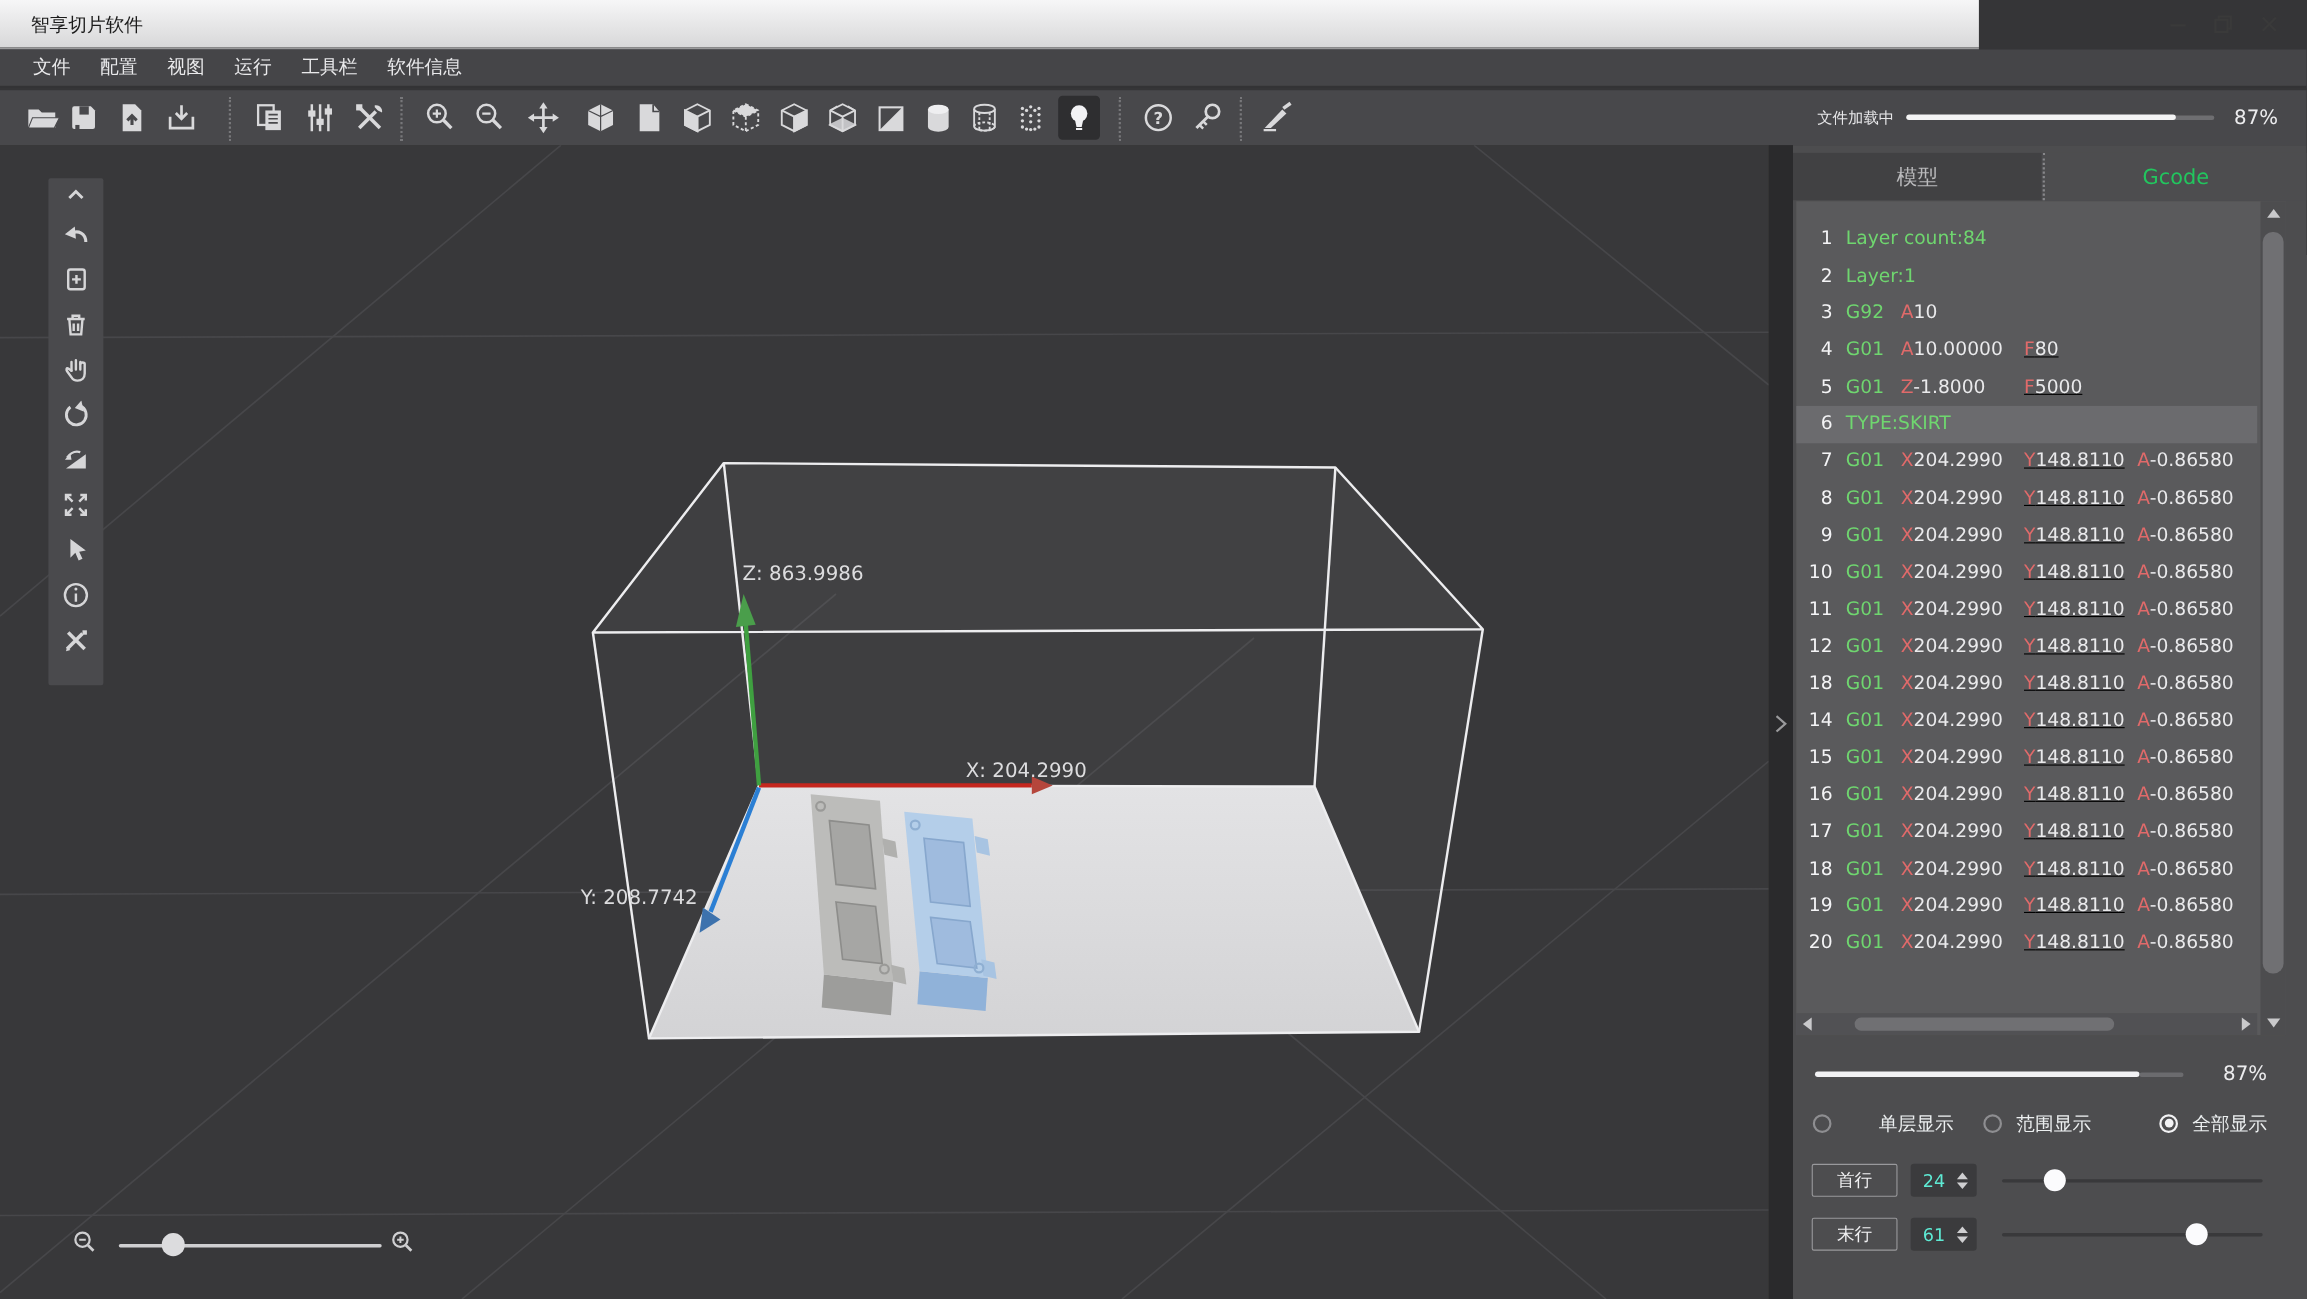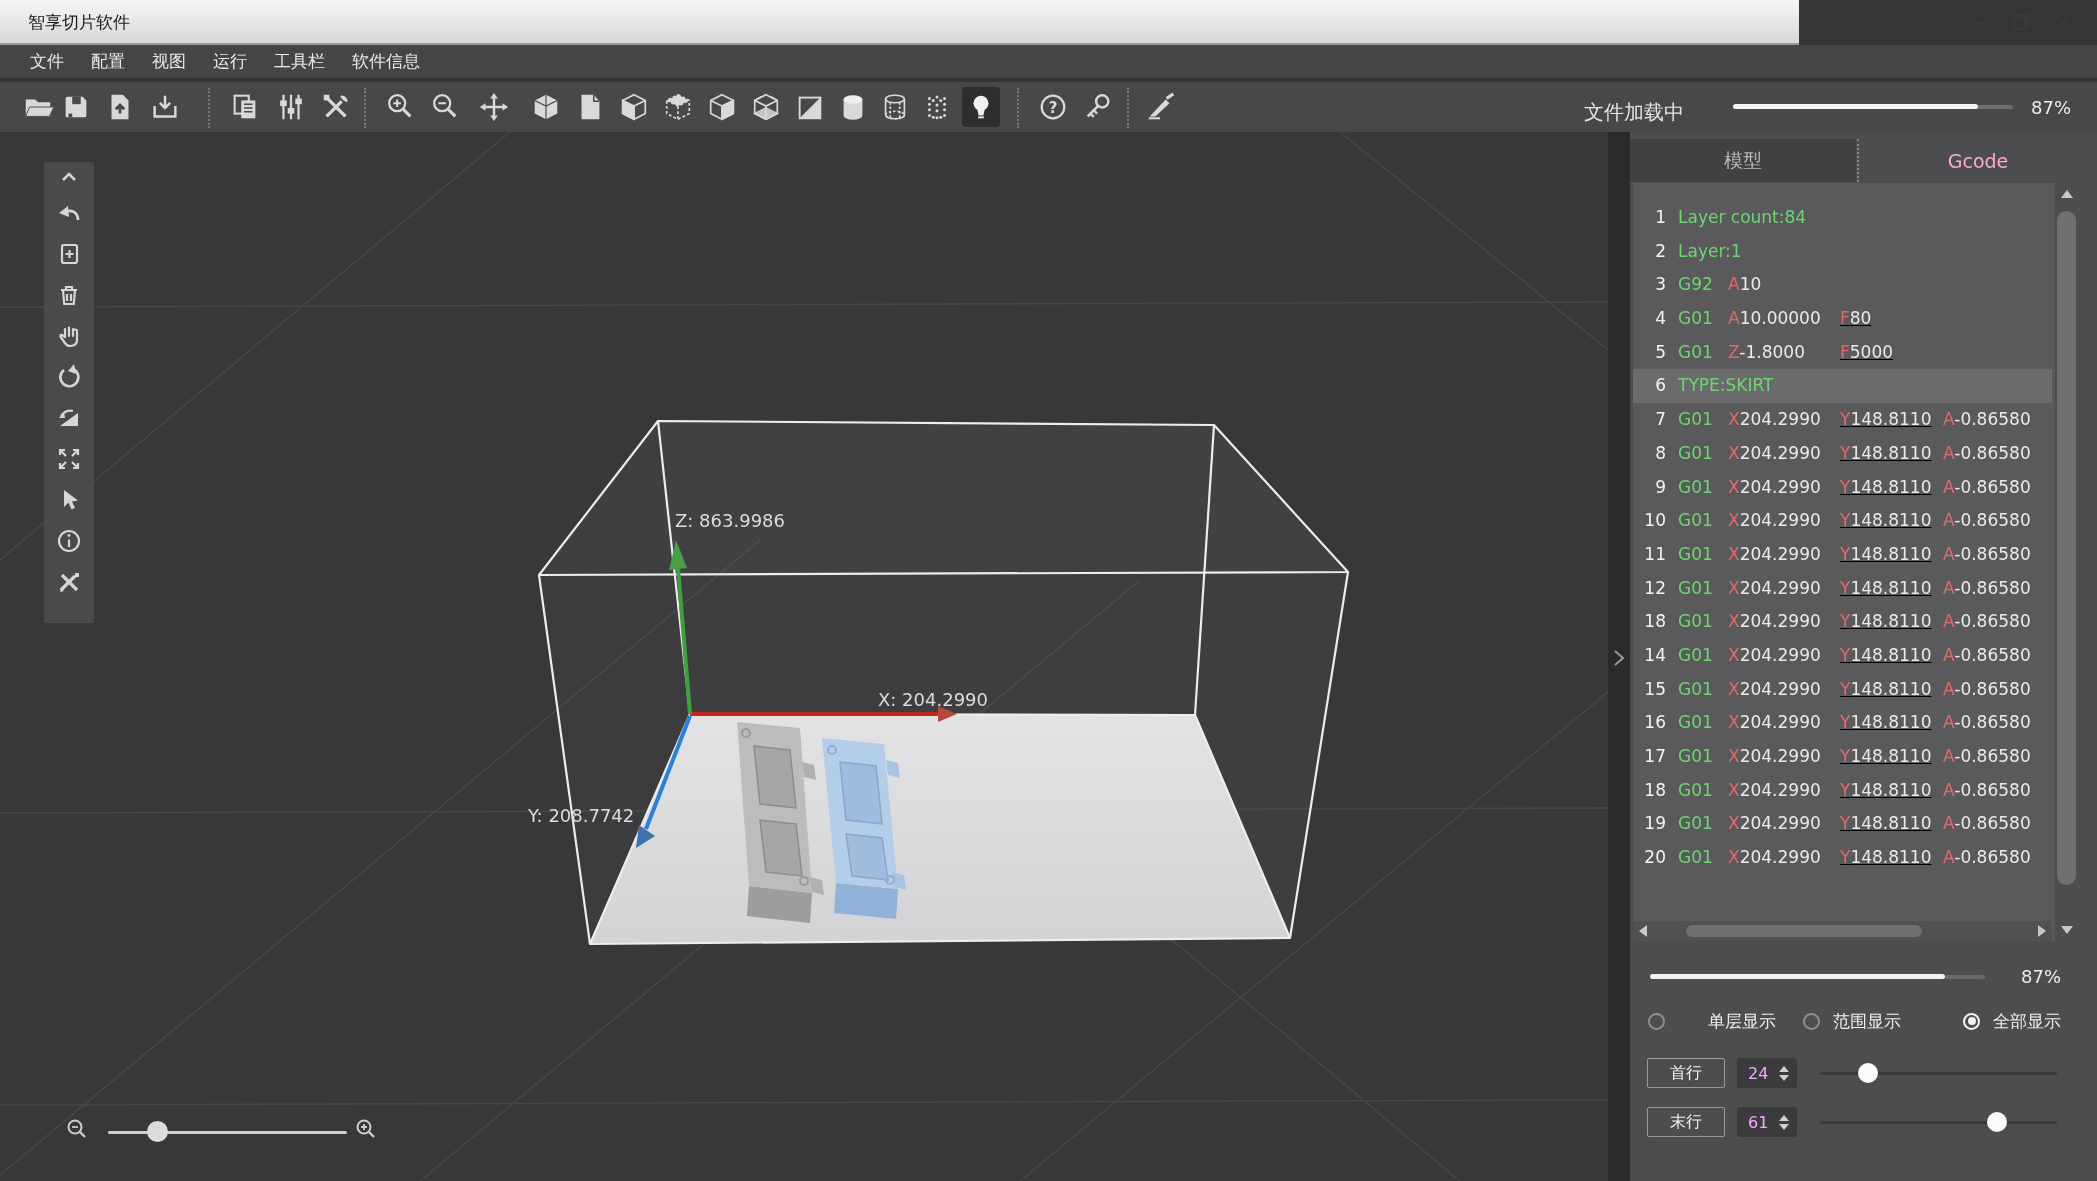--- a/index.html
+++ b/index.html
@@ -17,41 +17,41 @@
   
   #menubar{left:0;top:45px;width:2097px;height:35px;background:#454548;
     display:flex;align-items:center;padding-left:30px;gap:27px;box-sizing:border-box;
     border-bottom:2px solid #333335;}
   .menu-item{color:#e9e9eb;font-size:17px;line-height:35px;}
   
   #toolbar{left:0;top:82px;width:2097px;height:50px;background:#48484b;}
   .tbtn{top:90px;width:34px;height:34px;display:flex;align-items:center;justify-content:center;}
   .tbtn.active{background:#2e2e30;border-radius:4px;top:87px;height:40px;width:38px;}
   .tsep{top:88px;width:0;height:40px;border-left:2px dotted #77777a;}
-  #loading-label{left:1584px;top:99px;font-size:20px;color:#e6e6e8;}
+  #loading-label{left:1652px;top:99px;font-size:14px;color:#e6e6e8;}
   #loading-track{left:1733px;top:105px;width:280px;height:4px;background:#6e6e71;border-radius:2px;}
   #loading-fill{left:1733px;top:104px;width:245px;height:5px;background:#f4f4f5;border-radius:3px;}
   #loading-pct{left:2031px;top:97px;font-size:18px;color:#ececee;}
   
   #viewport{left:0;top:132px;width:1608px;height:1049px;background:#38383a;}
   #collapse-strip{left:1608px;top:132px;width:22px;height:1049px;background:#2a2a2c;}
   #collapse-chevron{left:1611px;top:648px;}
   
   #left-toolbar{left:44px;top:162px;width:50px;height:461px;background:#4a4a4d;border-radius:2px;
     display:flex;flex-direction:column;align-items:center;}
   .ltbtn{width:40px;height:41px;display:flex;align-items:center;justify-content:center;}
   .ltbtn:first-child{height:30px;}
   #vzoom-track{left:108px;top:999px;width:239px;height:3px;background:#cfcfd1;border-radius:2px;}
   #vzoom-handle{left:147px;top:989px;width:21px;height:21px;border-radius:50%;background:#dcdcde;}
   .vp-abs{position:absolute;}
   
   #rpanel{left:1630px;top:132px;width:467px;height:1049px;background:#4d4d4f;}
   .tab{top:139px;height:43px;display:flex;align-items:center;justify-content:center;font-size:19px;}
   #tab-model{left:1630px;width:226px;background:#414143;color:#bababc;}
-  #tab-gcode{left:1857px;width:240px;background:#4d4d4f;color:#f9a8d4;border-left:2px dotted #87878a;box-sizing:border-box;}
+  #tab-gcode{left:1857px;width:240px;background:#4d4d4f;color:#22c55e;border-left:2px dotted #87878a;box-sizing:border-box;}
   #gcode-list{left:1633px;top:183px;width:445px;height:758px;background:#5a5a5c;}
   #gcode-lines{position:absolute;left:0;top:18px;width:419px;}
   .grow{position:relative;height:33.7px;line-height:33.7px;font-size:17px;white-space:nowrap;}
   .grow.hl{background:#6b6b6e;}
   .gnum{position:absolute;left:0;width:33px;text-align:right;color:#f4f4f6;}
   .gcmd,.gcomment{position:absolute;left:45px;color:#6fd66f;}
   .gparam{position:absolute;}
   .gparam.p0{left:95px;} .gparam.p1{left:207px;text-decoration:underline;} .gparam.p2{left:310px;}
   .gkey{color:#e06a6a;} .gval{color:#eaeaec;}
   
@@ -72,21 +72,21 @@
   #radio-single{left:1648px;gap:43px;} #radio-range{left:1803px;} #radio-all{left:1963px;}
   .rcirc{width:17px;height:17px;border-radius:50%;border:2px solid #8e8e91;box-sizing:border-box;}
   .radio-item.checked .rcirc{border-color:#f2f2f4;position:relative;}
   .radio-item.checked .rcirc::after{content:"";position:absolute;left:2.5px;top:2.5px;width:8px;height:8px;border-radius:50%;background:#f2f2f4;}
   .rlabel{font-size:17px;color:#eceff0;}
   .range-btn{width:78px;height:30px;border:1px solid #99999c;border-radius:2px;display:flex;
     align-items:center;justify-content:center;font-size:16px;color:#f0f0f2;box-sizing:border-box;}
   #first-btn{left:1647px;top:1058px;} #last-btn{left:1647px;top:1107px;}
   .spinner{width:60px;height:30px;background:#3b3b3d;border-radius:3px;display:flex;align-items:center;box-sizing:border-box;padding-left:11px;}
   #first-spin{left:1737px;top:1058px;} #last-spin{left:1737px;top:1107px;}
-  .spin-val{font-size:16px;color:#f0abfc;flex:1;}
+  .spin-val{font-size:16px;color:#5eead4;flex:1;}
   .spin-arrows{display:flex;flex-direction:column;gap:3px;margin-right:8px;}
   .spin-up{width:0;height:0;border-left:5px solid transparent;border-right:5px solid transparent;border-bottom:6px solid #cfcfd1;}
   .spin-down{width:0;height:0;border-left:5px solid transparent;border-right:5px solid transparent;border-top:6px solid #cfcfd1;}
   .rtrack{width:237px;height:3px;background:#39393b;border-radius:2px;}
   #first-track{left:1820px;top:1072px;} #last-track{left:1820px;top:1121px;}
   .rhandle{width:20px;height:20px;border-radius:50%;background:#fbfbfd;}
   #first-handle{left:1858px;top:1063px;} #last-handle{left:1987px;top:1112px;}
   svg{display:block;}
 </style>
 </head>

